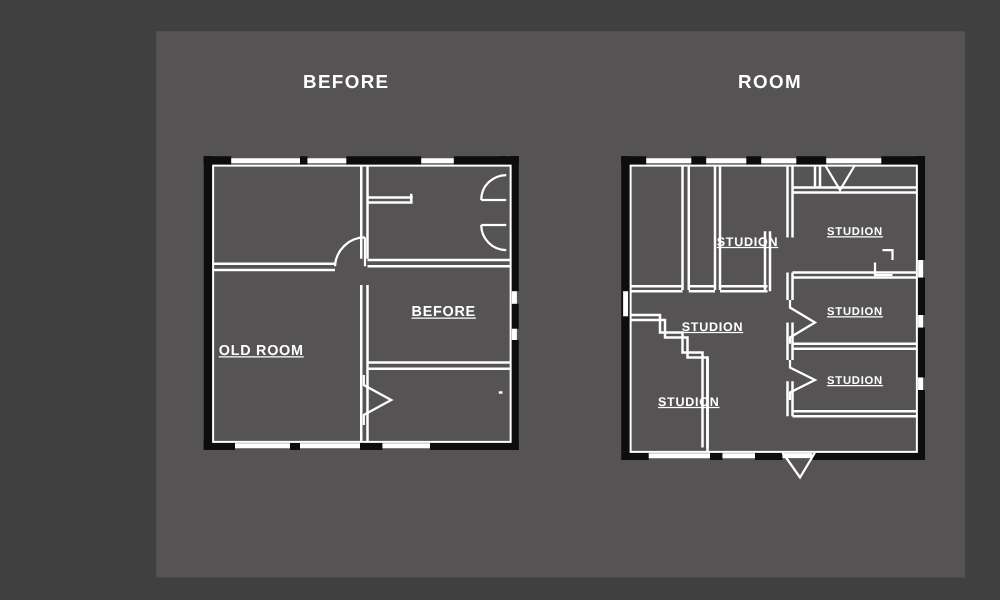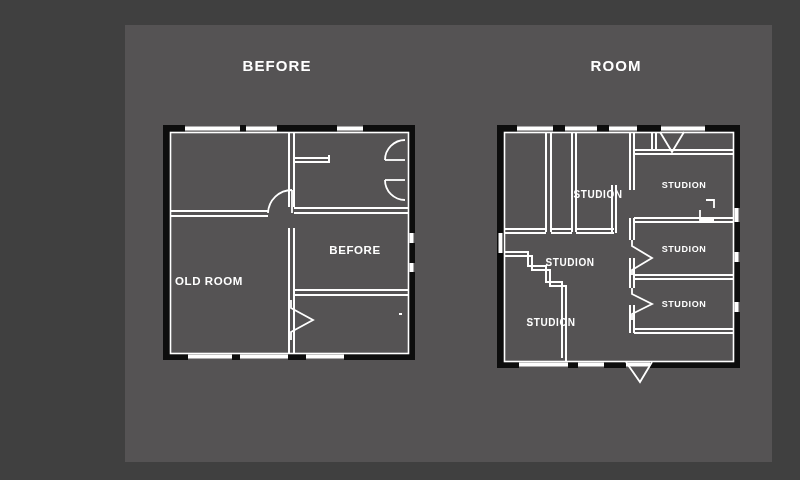--- a/index.html
+++ b/index.html
@@ -53,20 +53,21 @@
   }
   .room-label {
     position: absolute;
     color: #ffffff;
     font-family: "Liberation Sans", sans-serif;
     font-weight: bold;
     white-space: nowrap;
     transform: translate(-50%, -50%);
     text-align: left;
     letter-spacing: 0.6px;
+    text-decoration: underline;
   }
   .label-lg { font-size: 11.5px; }
   .label-md { font-size: 10px; }
   .label-sm { font-size: 9px; }
 </style>
 </head>
 <body>
 
 <div id="page">
 

